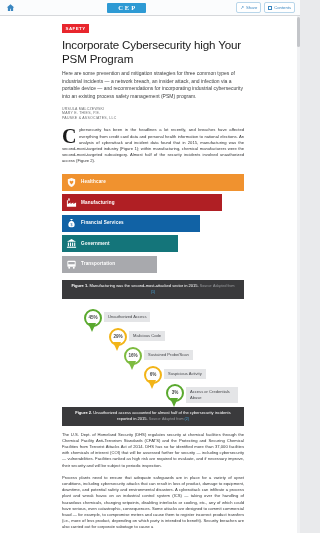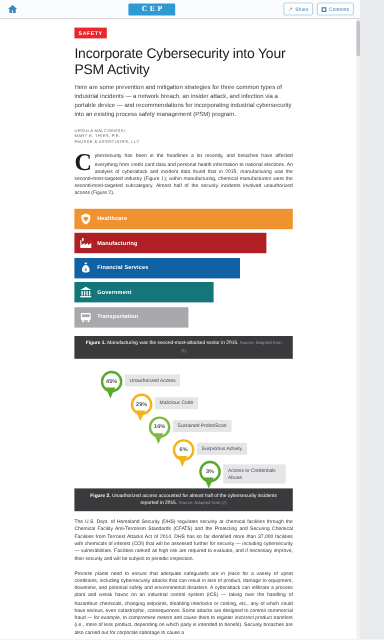--- a/index.html
+++ b/index.html
@@ -165,21 +165,21 @@
         <span>Contents</span>
       </div>
     </div>
   </div>
 
   <div class="sheet">
     <div class="col">
 
       <span class="kicker">SAFETY</span>
 
-      <h1 class="headline">Incorporate Cybersecurity into Your PSM Activity</h1>
+      <h1 class="headline">Incorporate Cybersecurity high Your PSM Program</h1>
 
       <p class="standfirst">Here are some prevention and mitigation strategies for three common types of industrial incidents — a network breach, an insider attack, and infection via a portable device — and recommendations for incorporating industrial cybersecurity into an existing process safety management (PSM) program.</p>
 
       <div class="byline">
         <div>URSULA MALCZEWSKI</div>
         <div>MARY E. THIES, P.E.</div>
         <div>PAUSKE &amp; ASSOCIATES, LLC</div>
       </div>
 
       <p class="body-p first">

